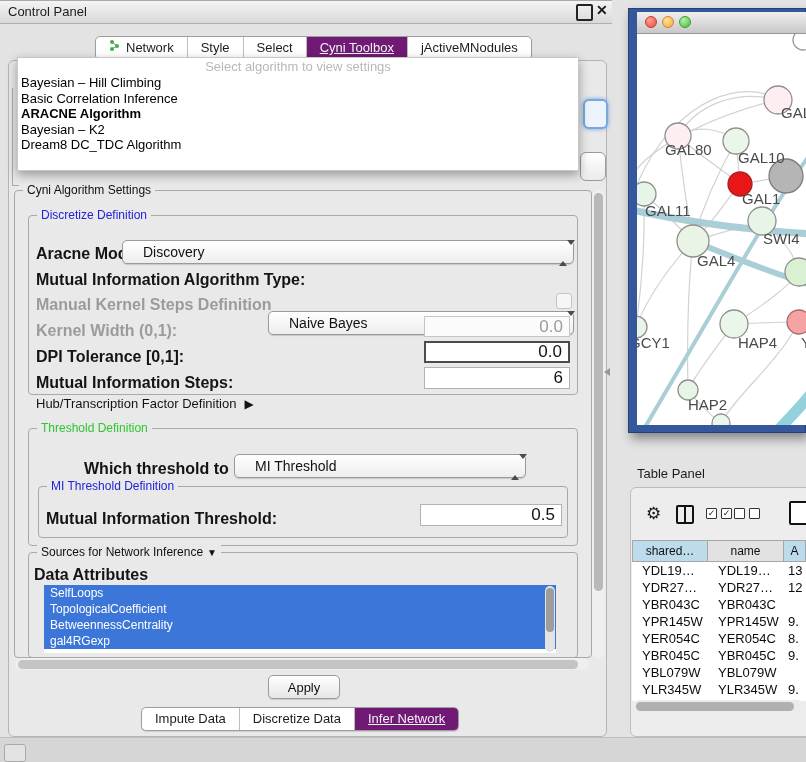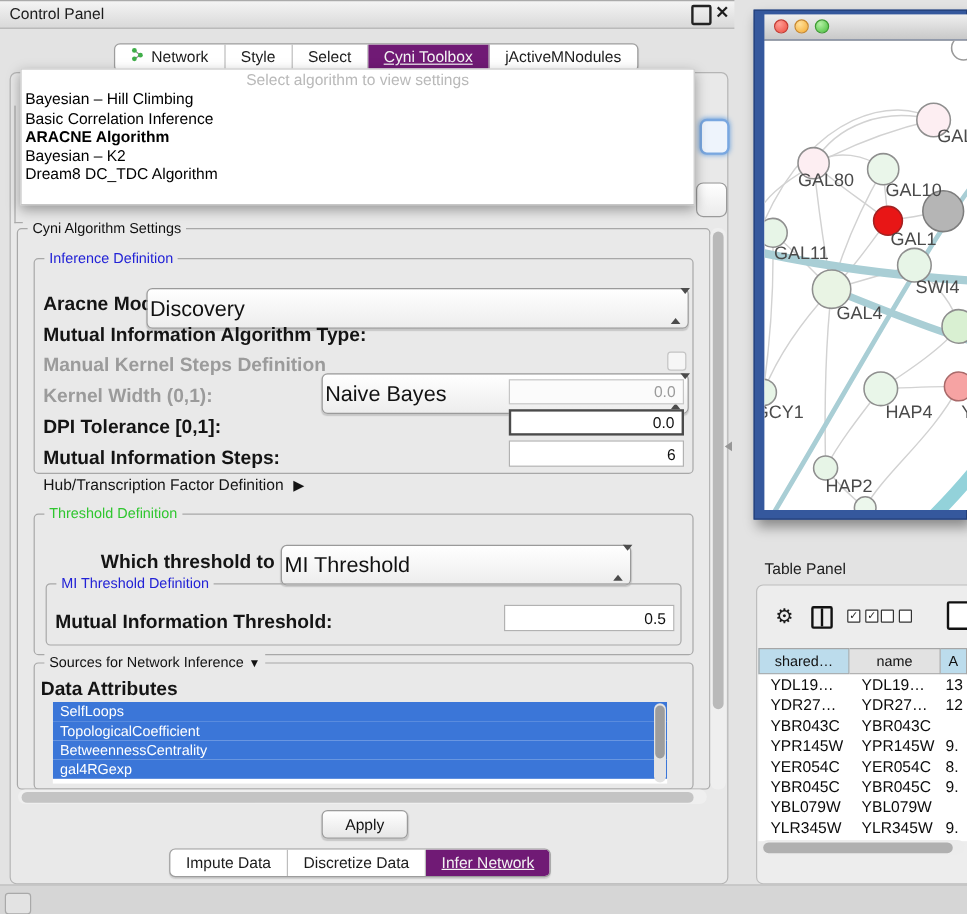--- a/index.html
+++ b/index.html
@@ -34,29 +34,29 @@
     border-radius:6px;background:#eef4fc;box-shadow:0 0 4px #6fa3dd;}
   #frag-c2{position:absolute;left:580px;top:152px;width:24px;height:27px;border:1px solid #9a9a9a;
     border-radius:6px;background:linear-gradient(#fff,#ebebeb);}
   
   .gbox{position:absolute;border:1px solid #a8a8a8;border-radius:4px;}
   .gtitle{position:absolute;top:-8px;left:8px;background:#e9e9e9;padding:0 4px;font-size:12px;white-space:nowrap;}
   .t-blue{color:#2222d6;}
   .t-green{color:#2fc62f;}
   .lbl{position:absolute;font-size:16px;font-weight:bold;color:#141414;white-space:nowrap;}
   .lbl.dis{color:#9b9b9b;}
-  .combo{position:absolute;height:34px;border:1px solid #9a9a9a;border-radius:5px;
-    background:linear-gradient(#ffffff,#ededed);font-size:18px;display:flex;align-items:center;
-    padding-left:2px;box-shadow:0 1px 1px rgba(0,0,0,.15);box-sizing:border-box;}
+  .combo{position:absolute;height:24px;border:1px solid #9a9a9a;border-radius:5px;
+    background:linear-gradient(#ffffff,#ededed);font-size:14px;display:flex;align-items:center;
+    padding-left:20px;box-shadow:0 1px 1px rgba(0,0,0,.15);box-sizing:border-box;}
   .arrows{position:absolute;right:6px;top:4px;width:8px;}
   .arrows .up{width:0;height:0;border-left:4px solid transparent;border-right:4px solid transparent;
     border-bottom:5px solid #4c4c4c;margin-bottom:3px;}
   .arrows .dn{width:0;height:0;border-left:4px solid transparent;border-right:4px solid transparent;
     border-top:5px solid #4c4c4c;}
-  .field{position:absolute;background:#fff;border:1px solid #b2b2b2;font-size:13px;
+  .field{position:absolute;background:#fff;border:1px solid #b2b2b2;font-size:17px;
     display:flex;align-items:center;justify-content:flex-end;padding-right:6px;box-sizing:border-box;}
   .field.dis{background:#fbfbfb;color:#9b9b9b;border-color:#c6c6c6;}
   .field.foc{border:2px solid #4b4b4b;}
   #mkw-cb{position:absolute;left:556px;top:293px;width:14px;height:14px;border:1px solid #c4c4c4;
     border-radius:3px;background:#f6f6f6;}
   #hub-row{position:absolute;left:36px;top:396px;font-size:13px;color:#141414;}
   #hub-arrow{font-size:12px;margin-left:8px;}
   #src-arrow{font-size:10px;margin-left:4px;}
   
   #attr-list{position:absolute;left:44px;top:585px;width:512px;height:68px;background:#fff;overflow:hidden;}
@@ -164,21 +164,21 @@
       <div class="dd-item b">ARACNE Algorithm</div>
       <div class="dd-item">Bayesian – K2</div>
       <div class="dd-item">Dream8 DC_TDC Algorithm</div>
     </div>
 
   <div class="gbox" style="left:14px;top:190px;width:576px;height:466px;">
     <div class="gtitle">Cyni Algorithm Settings</div>
   </div>
 
   <div class="gbox" style="left:28px;top:215px;width:548px;height:178px;">
-    <div class="gtitle t-blue">Inference Definition</div>
+    <div class="gtitle t-blue">Discretize Definition</div>
   </div>
 
   <div class="lbl" style="left:36px;top:245px;">Aracne Mode:</div>
   <div class="combo" style="left:122px;top:240px;width:452px;">
     <span>Discovery</span>
     <span class="arrows"><span class="up"></span><span class="dn"></span></span>
   </div>
 
   <div class="lbl" style="left:36px;top:271px;">Mutual Information Algorithm Type:</div>
   <div class="combo" style="left:268px;top:266px;width:306px;margin-top:45px;">

